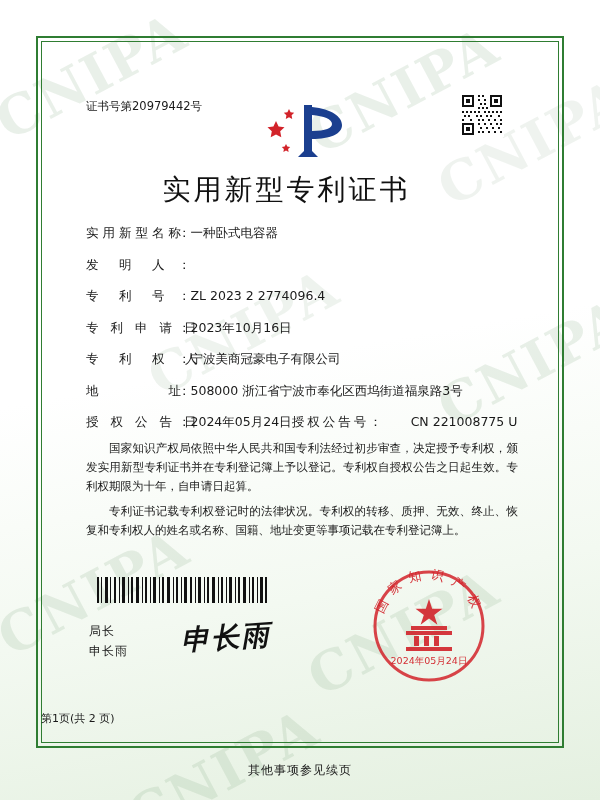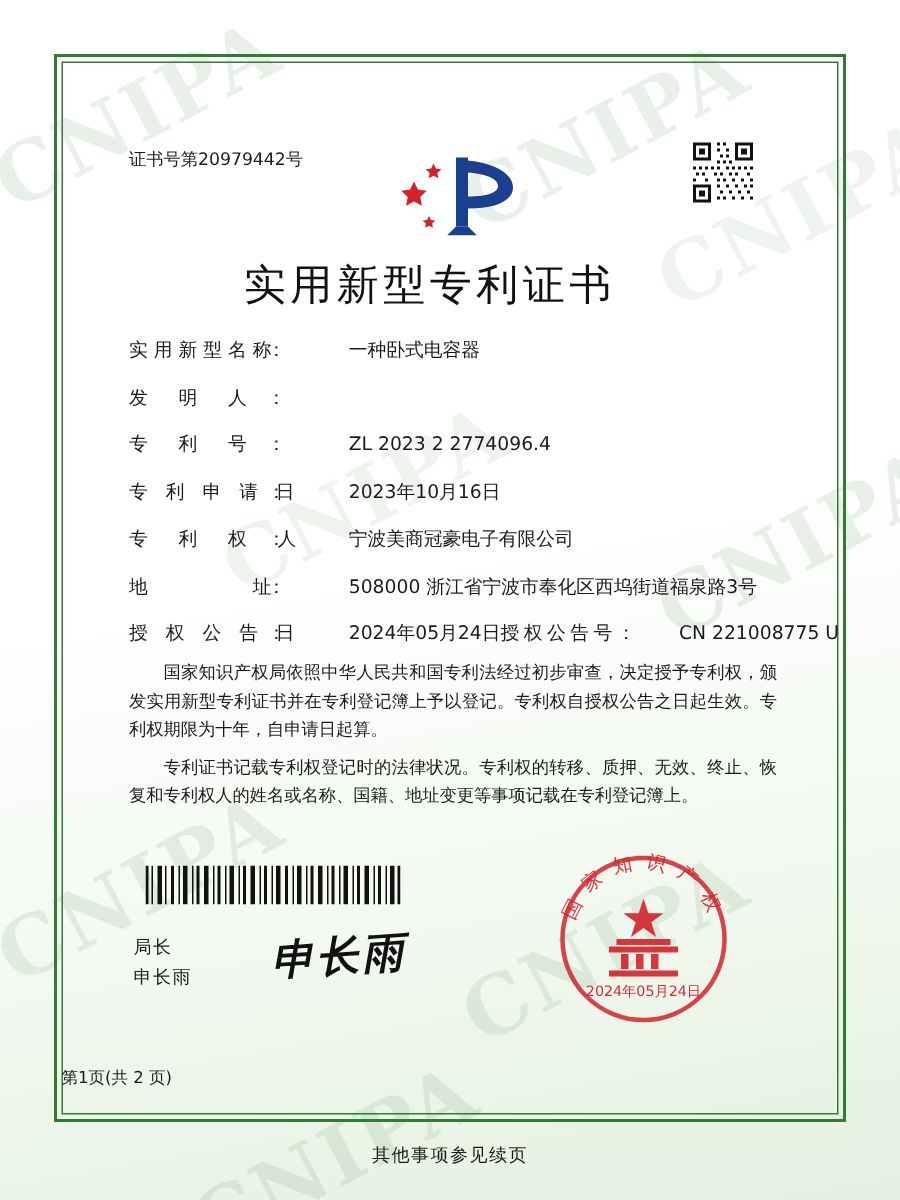--- a/index.html
+++ b/index.html
@@ -108,21 +108,20 @@
     letter-spacing: 4px;
     white-space: nowrap;
   }
   .field-colon {
     flex: 0 0 10px;
     letter-spacing: 0;
   }
   .field-value {
     flex: 1 1 auto;
     white-space: nowrap;
-    margin-left: 42px;
   }
   .field-row.dual .field-value { flex: 0 0 auto; }
   .field-label2 {
     letter-spacing: 3px;
     white-space: nowrap;
   }
   .field-value2 {
     margin-left: 26px;
     white-space: nowrap;
   }

